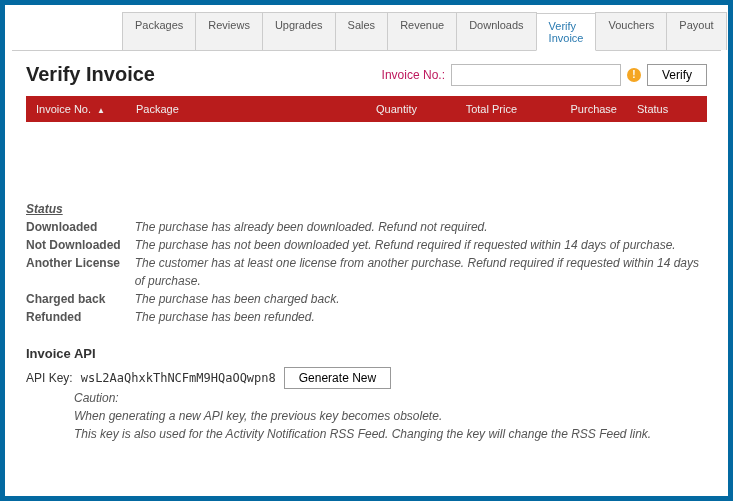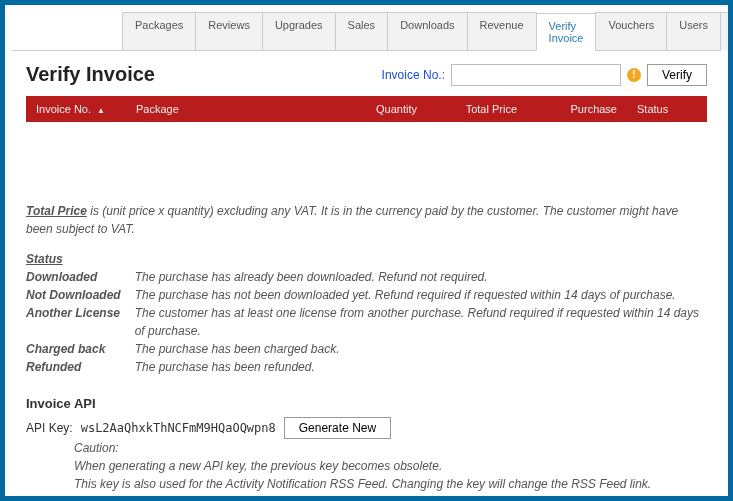--- a/index.html
+++ b/index.html
@@ -5,60 +5,59 @@
 *{box-sizing:border-box;margin:0;padding:0}
 body{font-family:Arial,Helvetica,sans-serif;font-size:12px;color:#333;background:#fff}
 .wrap{width:733px;height:501px;border:5px solid #0369a1;padding:7px;position:relative;overflow:hidden}
 .tabs{display:flex;border-bottom:1px solid #ccc;padding-left:110px}
 .tab{padding:6px 12px;font-size:11px;color:#555;background:#f2f2f2;border:1px solid #ccc;border-bottom:none;margin-right:-1px;cursor:pointer}
 .tab.active{background:#fff;color:#2a7ab0;border-bottom:1px solid #fff;position:relative;top:1px}
 .content{padding:12px 14px}
 .hdr{display:flex;justify-content:space-between;align-items:center;margin-bottom:10px}
 h1{font-size:20px;font-weight:bold;color:#222}
 .inv-row{display:flex;align-items:center;gap:6px}
-.inv-label{font-size:12px;color:#1d4ed8}
+.inv-label{font-size:12px;color:#be185d}
 .inv-input{width:170px;height:22px;border:1px solid #bbb;padding:2px 4px}
 .warn{display:inline-flex;width:14px;height:14px;border-radius:50%;background:#f5a623;color:#fff;font-size:10px;font-weight:bold;align-items:center;justify-content:center}
 .btn{height:22px;padding:2px 14px;border:1px solid #999;background:#fff;font-size:12px;cursor:pointer}
 table{width:100%;border-collapse:collapse;margin-bottom:10px}
 thead tr{background:#b91c1c;color:#eee}
 th{text-align:left;font-size:11px;font-weight:normal;padding:7px 10px}
 th.q{text-align:right}
 th.tp{text-align:right}
 th.pr{text-align:right}
 .sort{font-size:8px;margin-left:6px}
 tbody{height:70px}
 tbody tr{height:70px}
 tbody td{border:none}
 .note{font-style:italic;color:#555;font-size:12px;margin:8px 0 14px 0;line-height:1.5}
 .note b{font-weight:bold;text-decoration:underline;font-style:italic}
 .status-hdr{font-weight:bold;text-decoration:underline;font-style:italic;color:#555;margin-bottom:2px;font-size:12px}
 .status-tbl{display:table;font-size:12px;line-height:1.5}
 .status-row{display:table-row}
-.status-k{display:table-cell;font-weight:bold;font-style:italic;color:#555;padding-right:14px;white-space:nowrap}
+.status-k{display:table-cell;font-weight:bold;color:#555;padding-right:14px;white-space:nowrap}
 .status-v{display:table-cell;font-style:italic;color:#555}
 h2{font-size:13px;font-weight:bold;margin:20px 0 6px 0}
 .api-row{display:flex;align-items:center;gap:8px;font-size:12px;}
 .api-key{font-family:monospace;font-size:12px}
 .caution{margin-left:48px;font-style:italic;color:#555;font-size:12px;line-height:1.5}
 </style>
 </head>
 <body>
 
 <div class="wrap">
   <div class="tabs" id="tabs">
       <div class="tab">Packages</div>
       <div class="tab">Reviews</div>
       <div class="tab">Upgrades</div>
       <div class="tab">Sales</div>
+      <div class="tab">Revenue</div>
       <div class="tab">Downloads</div>
-      <div class="tab">Revenue</div>
       <div class="tab active">Verify Invoice</div>
       <div class="tab">Vouchers</div>
-      <div class="tab">Users</div>
       <div class="tab">Payout</div>
     </div>
   <div class="content">
     <div class="hdr">
       <h1>Verify Invoice</h1>
       <div class="inv-row">
         <span class="inv-label">Invoice No.:</span>
         <input class="inv-input" value="" style="">
         <span class="warn">!</span>
         <button class="btn">Verify</button>
@@ -76,21 +75,20 @@
         <th style="width:80px">Status</th>
       </tr>
         </thead>
       <tbody>
           <tr>
             <td colspan="6"></td>
           </tr>
         </tbody>
     </table>
 
-    <p class="note"><b>Total Price</b><span> is (unit price x quantity) excluding any VAT. It is in the currency paid by the customer. The customer might have been subject to VAT.</span></p>
 
     <div class="status-hdr">Status</div>
     <div class="status-tbl" id="statuses">
         <div class="status-row">
           <div class="status-k">Downloaded</div>
           <div class="status-v">The purchase has already been downloaded. Refund not required.</div>
         </div>
         <div class="status-row">
           <div class="status-k">Not Downloaded</div>
           <div class="status-v">The purchase has not been downloaded yet. Refund required if requested within 14 days of purchase.</div>

